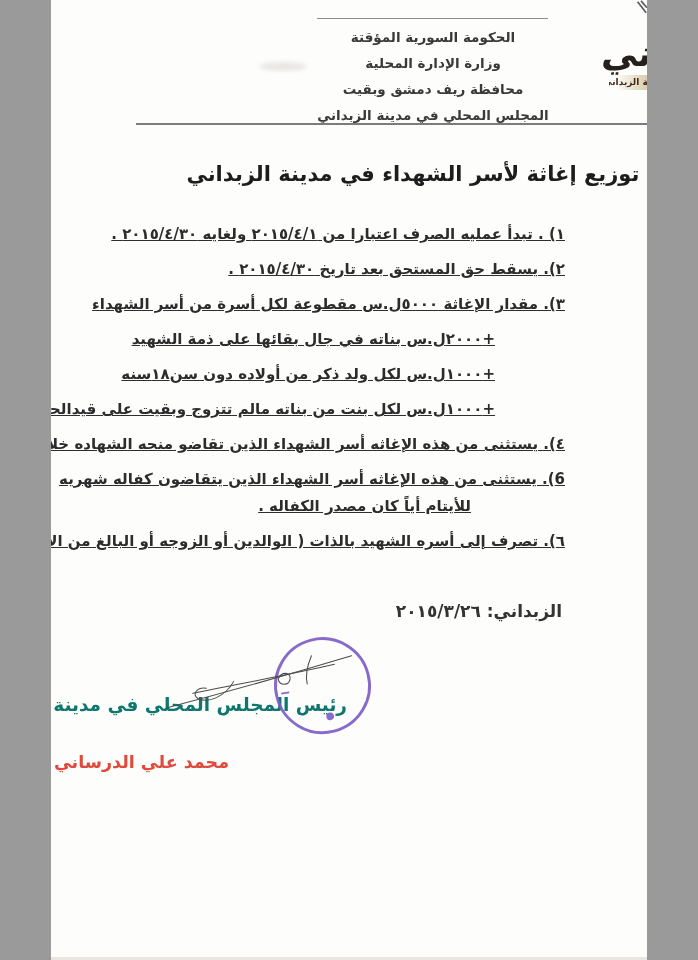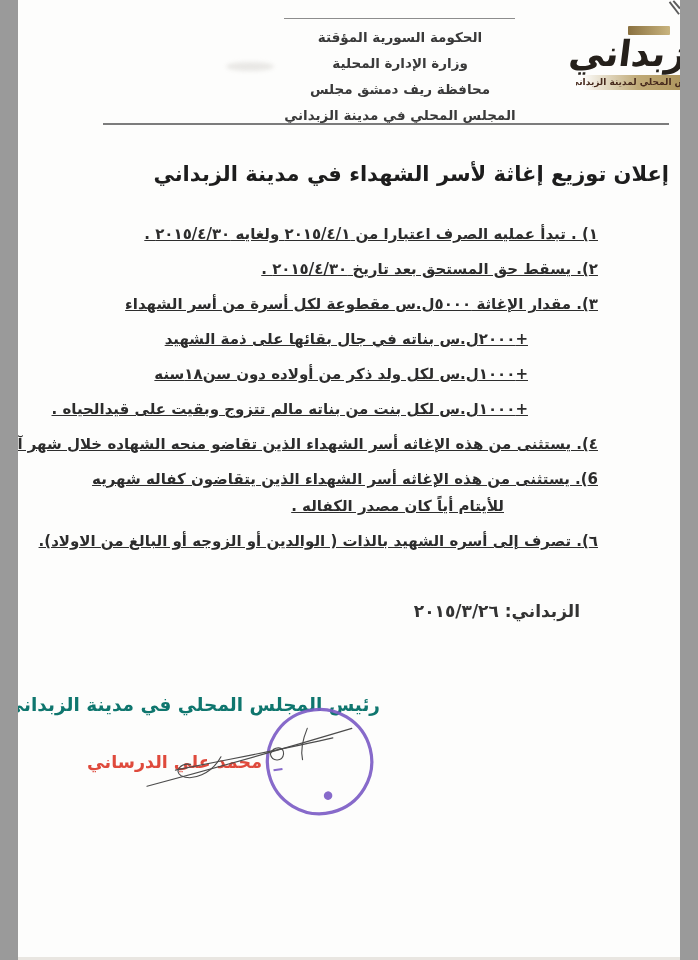--- a/index.html
+++ b/index.html
@@ -1,18 +1,18 @@
 <!DOCTYPE html>
 <html lang="ar" dir="rtl"><head>
 <meta charset="utf-8">
 <style>
   html,body{margin:0;padding:0;background:#9a9a9a;}
   .page{
     position:relative;
-    width:662px;height:960px;
+    width:596px;height:960px;
     margin:0 auto;
     background:#fdfdfc;
     overflow:hidden;
     direction:rtl;
     font-family:"DejaVu Sans", sans-serif;
     color:#2e2e2e;
   }
   
   .top-rule{position:absolute;top:18px;left:266px;width:231px;height:1px;background:#8d8d8d;}
   .header-block{
@@ -42,21 +42,21 @@
   
   .items{position:absolute;top:222px;right:82px;width:600px;text-decoration:underline;}
   .row{
     font-size:15px;font-weight:700;line-height:24px;margin-bottom:11px;
     white-space:nowrap;text-align:right;color:#2c2c2c;
   }
   .row.indent-1{margin-right:70px;}
   .row.indent-2{margin-right:94px;margin-top:-8px;}
   
   .date-line{
-    position:absolute;top:601px;right:100px;
+    position:absolute;top:601px;right:85px;
     font-size:17px;font-weight:700;color:#333;white-space:nowrap;
   }
   
   .sig-role{
     position:absolute;top:694px;right:300px;
     font-size:18.5px;font-weight:700;color:#0f766e;white-space:nowrap;
   }
   .sig-name{
     position:absolute;top:752px;right:418px;
     font-size:17.5px;font-weight:700;white-space:nowrap;
@@ -71,21 +71,21 @@
 </head>
 <body>
 
 <div class="page">
 
   <div class="top-rule"></div>
 
   <div class="header-block">
     <div class="hline">الحكومة السورية المؤقتة</div>
     <div class="hline">وزارة الإدارة المحلية</div>
-    <div class="hline">محافظة ريف دمشق مجلس</div>
+    <div class="hline">محافظة ريف دمشق وبقيت</div>
     <div class="hline">المجلس المحلي في مدينة الزبداني</div>
   </div>
 
   <div class="smudge"></div>
 
   <div class="logo">
     <div class="logo-cap"></div>
     <div class="logo-title">الزبداني</div>
     <div class="logo-band"><span>المجلس المحلي لمدينة الزبداني</span></div>
   </div>

